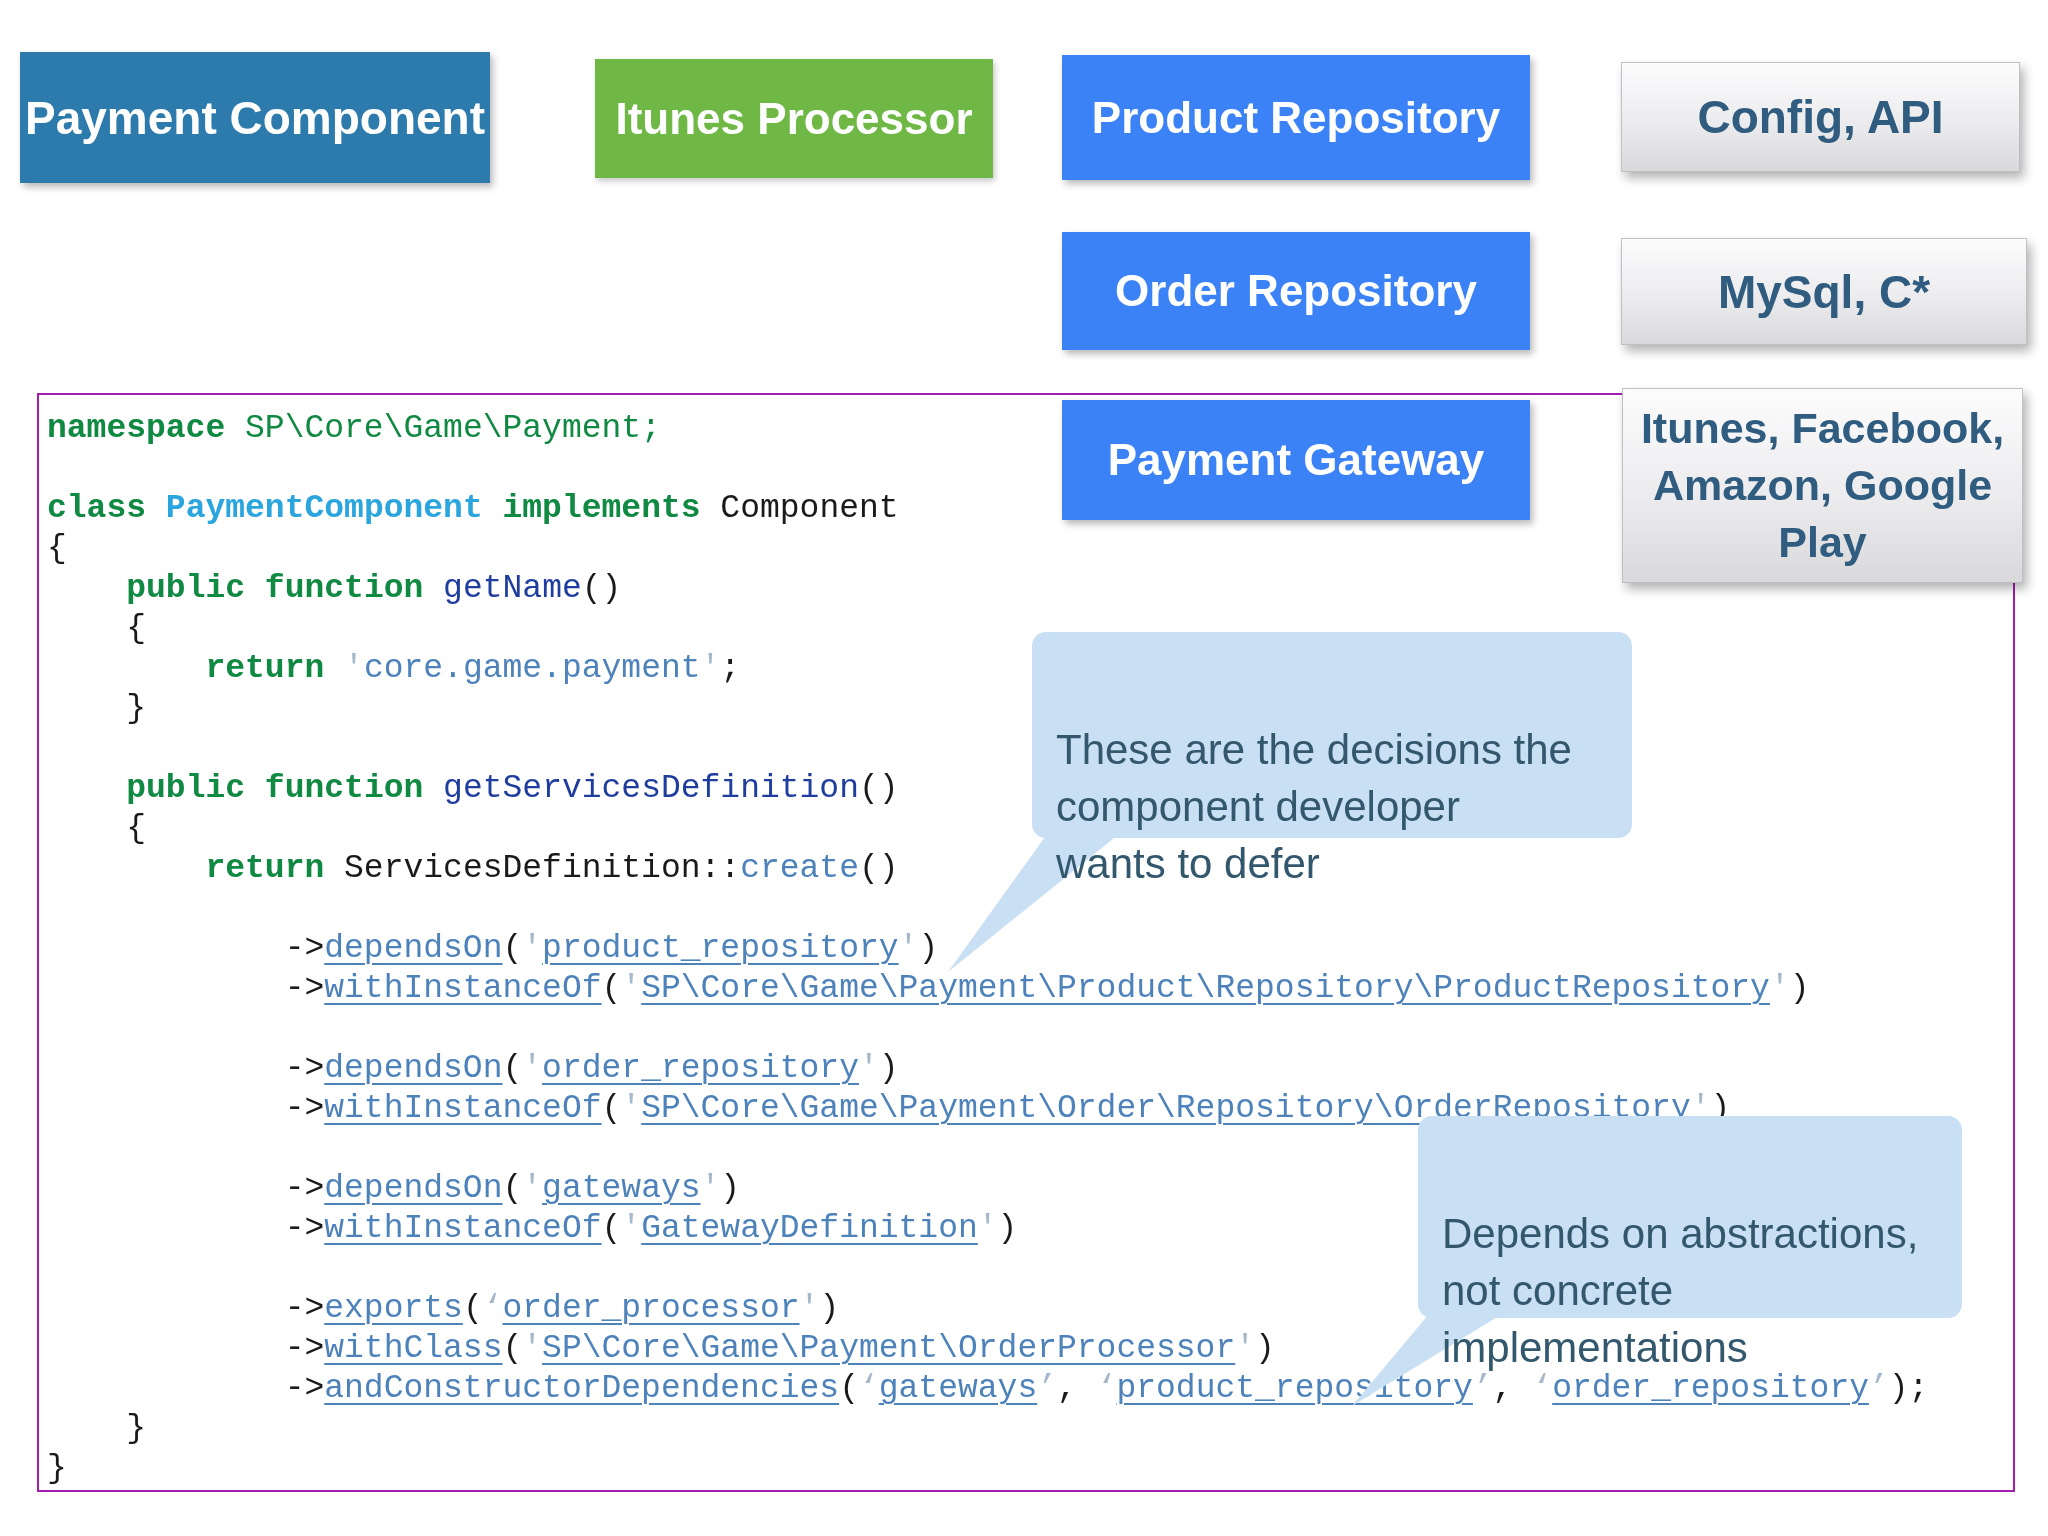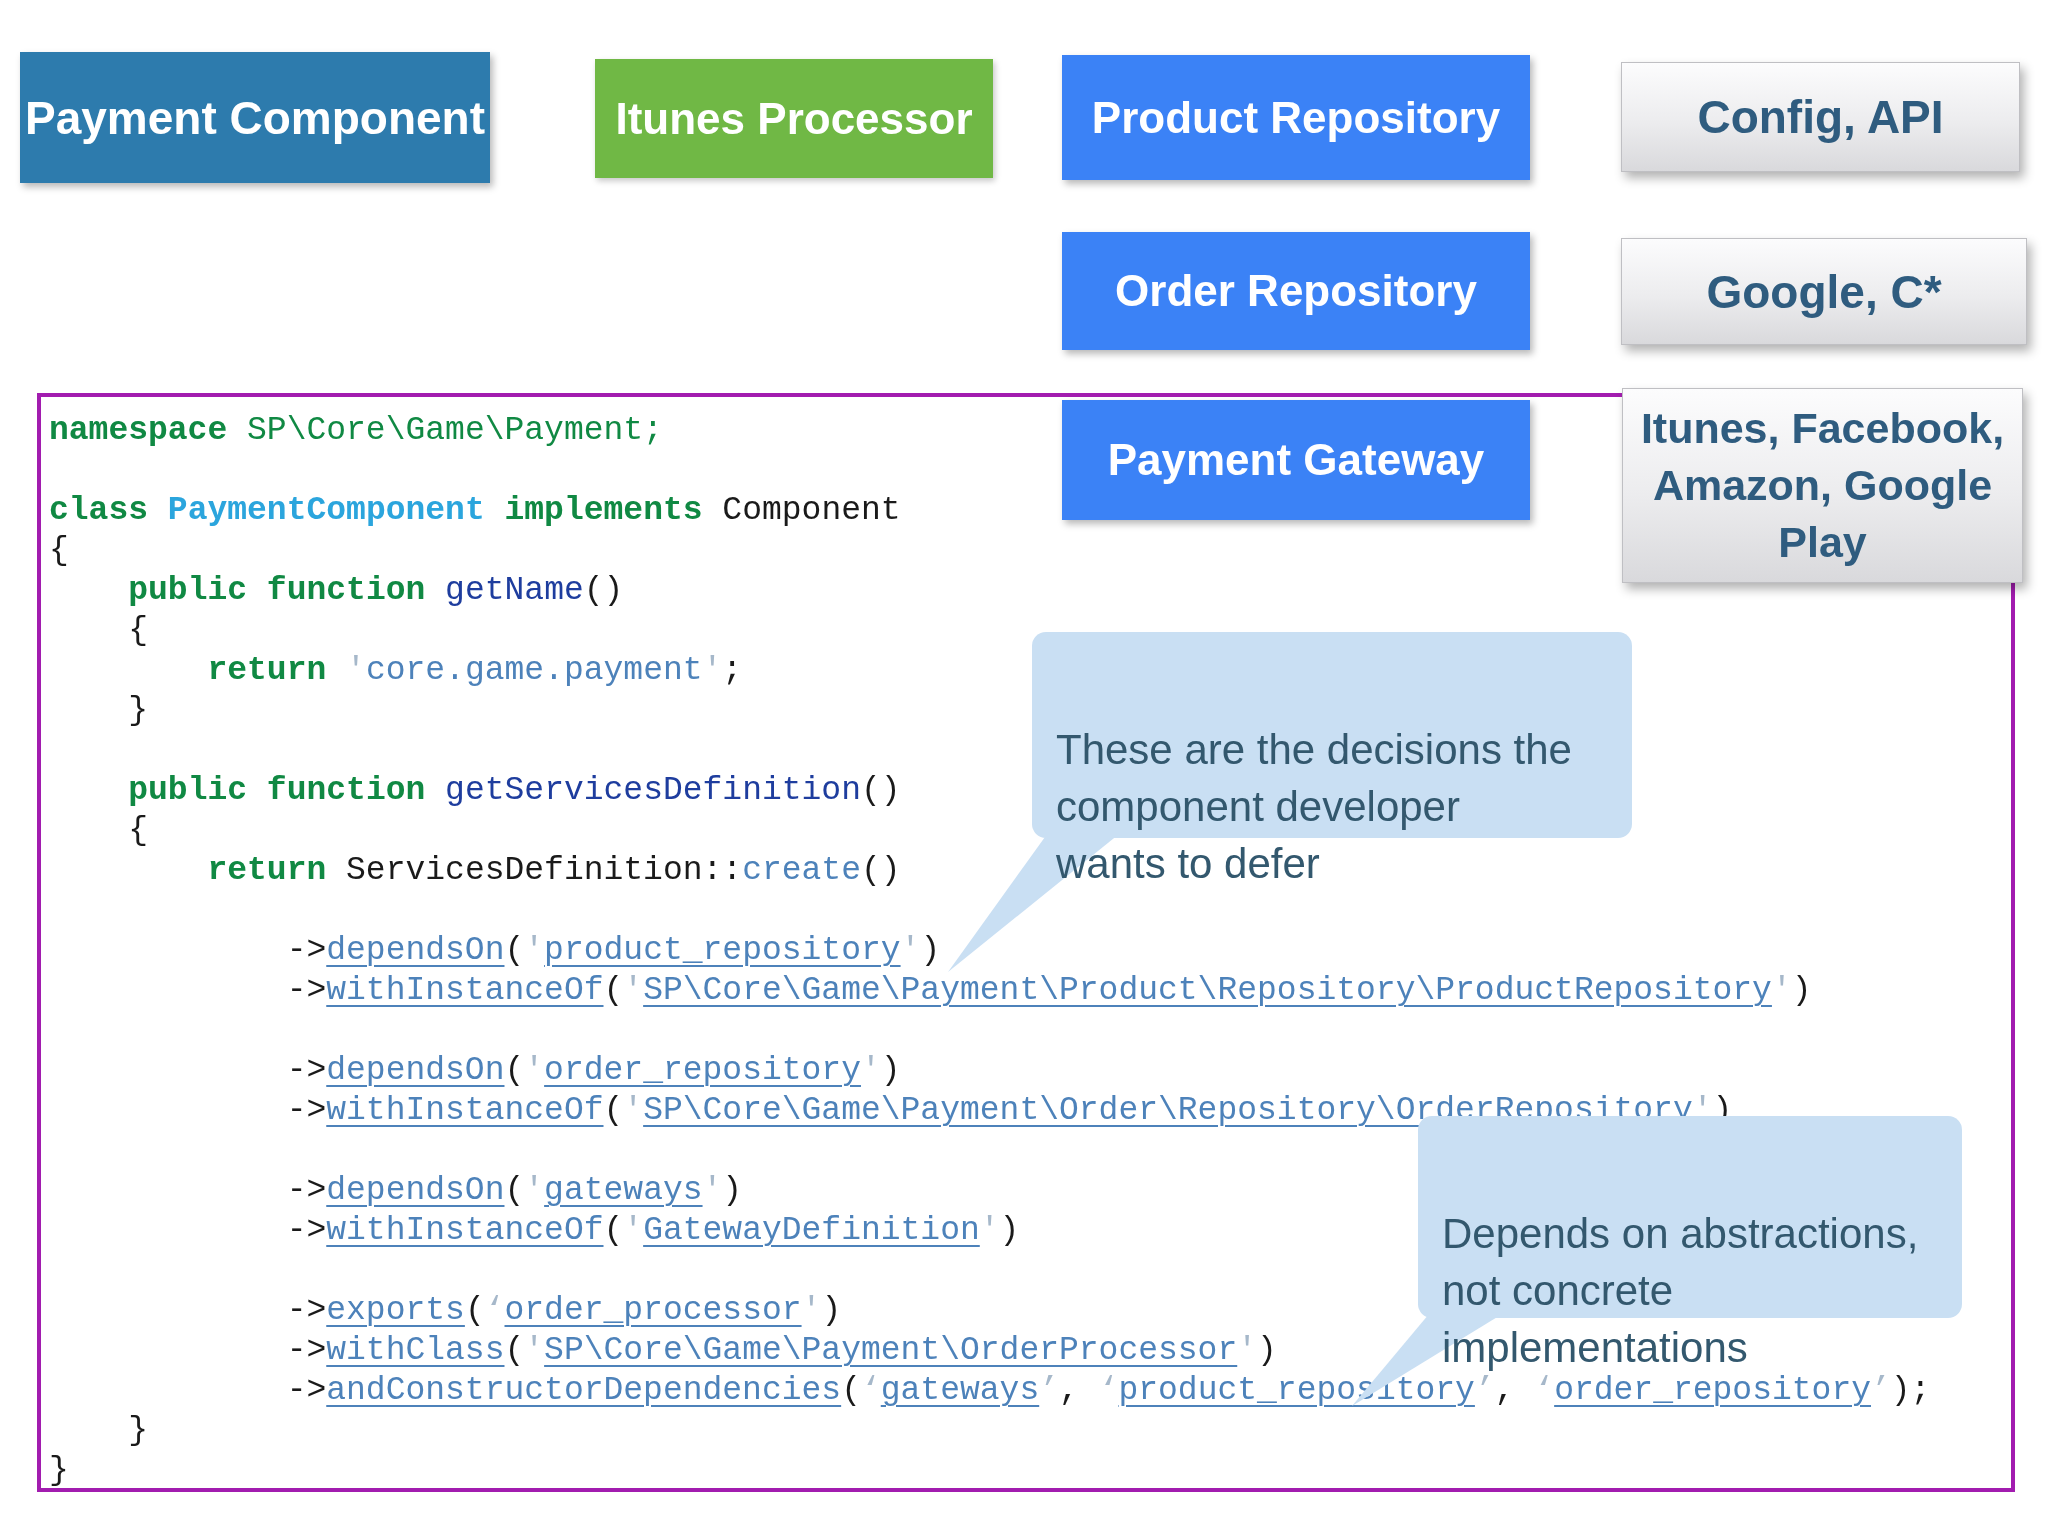--- a/index.html
+++ b/index.html
@@ -1,21 +1,21 @@
 <!DOCTYPE html>
 <html><head>
 <meta charset="utf-8">
 <style>
   html,body{margin:0;padding:0;background:#ffffff;}
   .stage{position:relative;width:2048px;height:1536px;background:#ffffff;overflow:hidden;
          font-family:"Liberation Sans",sans-serif;}
 
   
   .codeblock{position:absolute;left:37px;top:393px;width:1978px;height:1099px;
-             background:#ffffff;border:4px solid #a21caf;box-sizing:border-box;z-index:1;}
+             background:#ffffff;border:2px solid #a21caf;box-sizing:border-box;z-index:1;}
   .code{margin:0;padding:14px 0 0 8px;
         font-family:"Liberation Mono","DejaVu Sans Mono",monospace;
         font-size:33px;line-height:40px;color:#1a1a1a;}
   .cl{height:40px;white-space:pre;}
   .tok-k{color:#108943;font-weight:bold;}
   .tok-g{color:#108943;}
   .tok-c{color:#2ba5dd;font-weight:bold;}
   .tok-f{color:#1e3d9e;}
   .tok-m{color:#4d82ba;text-decoration:underline;text-decoration-thickness:2px;text-underline-offset:6px;}
   .tok-s{color:#4d82ba;text-decoration:underline;text-decoration-thickness:2px;text-underline-offset:6px;}
@@ -58,21 +58,21 @@
     <span>Product Repository</span>
   </div>
   <div class="box b-gray" style="left:1621px;top:62px;width:399px;height:110px;font-size:46px;">
     <span>Config, API</span>
   </div>
 
   <div class="box b-red" style="left:1062px;top:232px;width:468px;height:118px;font-size:44px;">
     <span>Order Repository</span>
   </div>
   <div class="box b-gray" style="left:1621px;top:238px;width:406px;height:107px;font-size:46px;">
-    <span>Google, C*</span>
+    <span>MySql, C*</span>
   </div>
 
   <div class="box b-red" style="left:1062px;top:400px;width:468px;height:120px;font-size:44px;">
     <span>Payment Gateway</span>
   </div>
   <div class="box b-gray" style="left:1622px;top:388px;width:401px;height:195px;font-size:43px;justify-content:center;">
     <span class="prewrap">Itunes, Facebook,
 Amazon, Google
 Play</span>
   </div>

